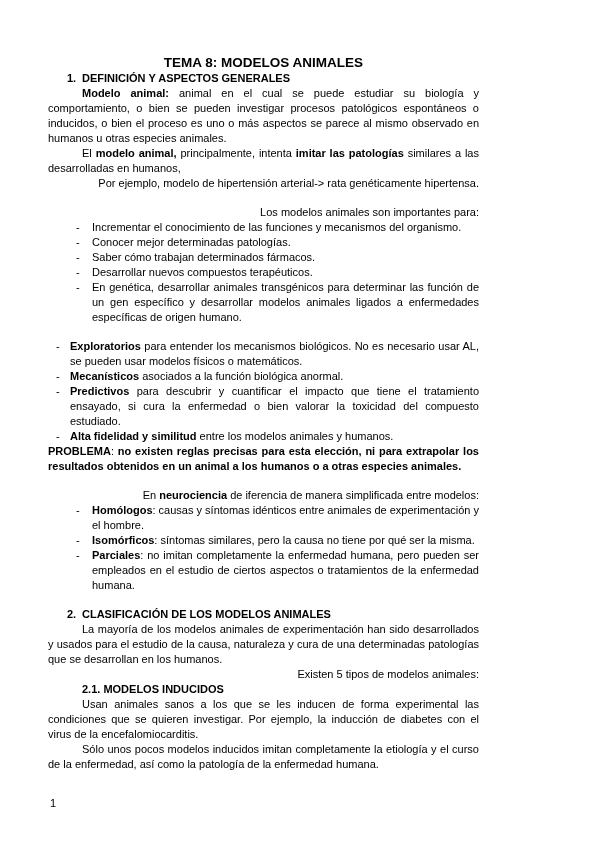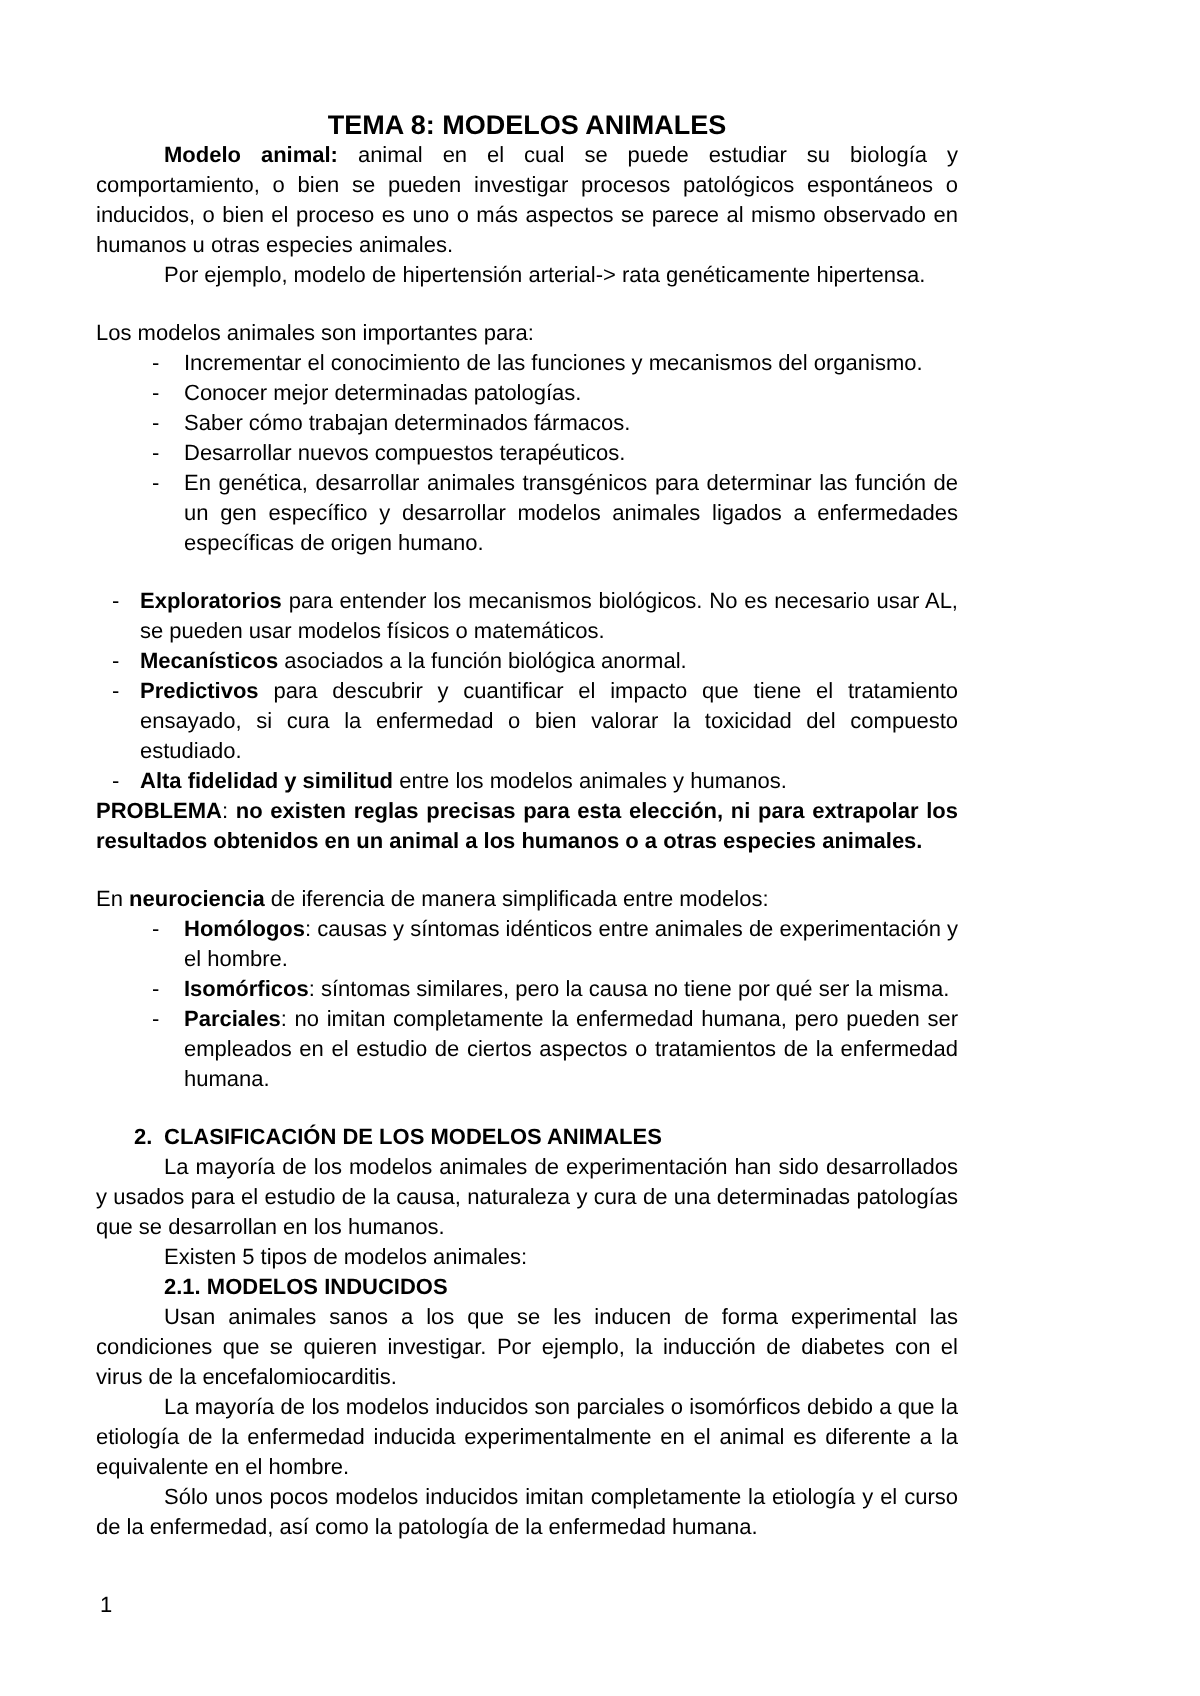--- a/index.html
+++ b/index.html
@@ -20,39 +20,43 @@
   .title {
     text-align: center;
     font-weight: bold;
     font-size: 13.5px;
     line-height: 16px;
   }
   .h-num { font-weight: bold; padding-left: 19px; }
   .h-num .num { display: inline-block; width: 15px; }
   .h-sub { font-weight: bold; margin-left: 34px; }
   p.para { margin: 0; text-align: justify; }
-  p.noj { text-align: left; }
+  p.noj { text-align: right; }
   .indent { text-indent: 34px; }
   .spacer { height: 14px; }
   .list .li { position: relative; padding-left: 44px; text-align: justify; }
   .list .li .dash { position: absolute; left: 28px; top: 0; }
   .list.shallow .li { padding-left: 22px; }
   .list.shallow .li .dash { left: 8px; }
   .cont-shallow { margin-left: 22px; text-align: justify; margin-top: 0; margin-bottom: 0; }
   .pagenum { position: absolute; left: 50px; top: 796px; }
 </style>
 </head>
 <body>
 
 <div class="page">
 
   <div class="title">TEMA 8: MODELOS ANIMALES</div>
 
+  <div class="h-num">
+    <span class="num">1.</span><span>DEFINICIÓN Y ASPECTOS GENERALES</span>
+  </div>
 
   <p class="para indent"><b>Modelo animal:</b><span> animal en el cual se puede estudiar su biología y comportamiento, o bien se pueden investigar procesos patológicos espontáneos o inducidos, o bien el proceso es uno o más aspectos se parece al mismo observado en humanos u otras especies animales.</span></p>
+  <p class="para indent"><span>El </span><b>modelo animal,</b><span> principalmente, intenta </span><b>imitar las patologías</b><span> similares a las desarrolladas en humanos,</span></p>
   <p class="para noj indent">Por ejemplo, modelo de hipertensión arterial-&gt; rata genéticamente hipertensa.</p>
 
   <div class="spacer"></div>
 
   <p class="para noj">Los modelos animales son importantes para:</p>
   <div class="list">
     <div class="li">
         <span class="dash">-</span>
         <div>Incrementar el conocimiento de las funciones y mecanismos del organismo.</div>
       </div>
@@ -116,17 +120,16 @@
 
   <div class="spacer"></div>
 
   <div class="h-num">
     <span class="num">2.</span><span>CLASIFICACIÓN DE LOS MODELOS ANIMALES</span>
   </div>
   <p class="para indent">La mayoría de los modelos animales de experimentación han sido desarrollados y usados para el estudio de la causa, naturaleza y cura de una determinadas patologías que se desarrollan en los humanos.</p>
   <p class="para noj indent">Existen 5 tipos de modelos animales:</p>
   <div class="h-sub">2.1. MODELOS INDUCIDOS</div>
   <p class="para indent">Usan animales sanos a los que se les inducen de forma experimental las condiciones que se quieren investigar. Por ejemplo, la inducción de diabetes con el virus de la encefalomiocarditis.</p>
-  <p class="para indent">La mayoría de los modelos inducidos son parciales o isomórficos debido a que la etiología de la enfermedad inducida experimentalmente en el animal es diferente a la equivalente en el hombre.</p>
   <p class="para indent">Sólo unos pocos modelos inducidos imitan completamente la etiología y el curso de la enfermedad, así como la patología de la enfermedad humana.</p>
 
   <div class="pagenum">1</div>
 </div>
 
 </body></html>

